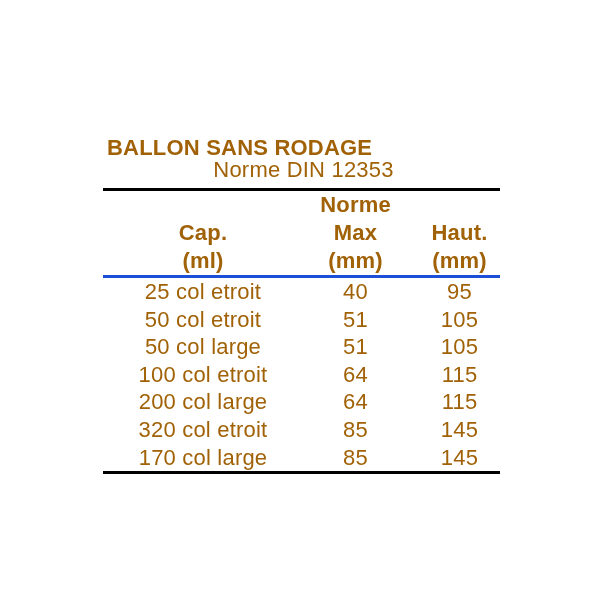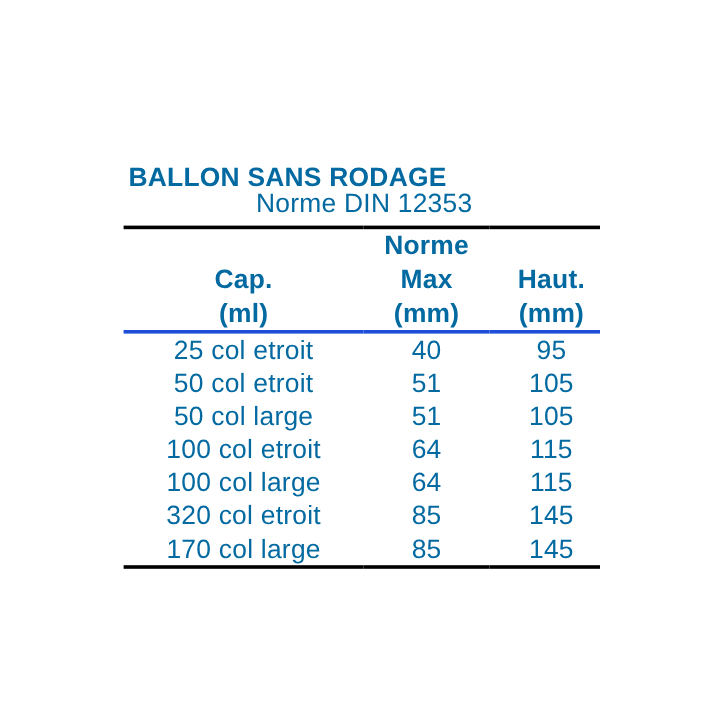--- a/index.html
+++ b/index.html
@@ -6,21 +6,21 @@
     margin: 0;
     padding: 0;
     background: #ffffff;
   }
   .page {
     position: relative;
     width: 568px;
     height: 600px;
     background: #ffffff;
     font-family: "Liberation Sans", sans-serif;
-    color: #0369a1;
+    color: #a16207;
     overflow: hidden;
   }
   .doc {
     position: absolute;
     left: 103px;
     top: 137px;
     width: 397px;
   }
   .doc-title {
     font-size: 22px;
@@ -120,21 +120,21 @@
           <td>50 col large</td>
           <td>51</td>
           <td class="col3">105</td>
         </tr>
         <tr>
           <td>100 col etroit</td>
           <td>64</td>
           <td class="col3">115</td>
         </tr>
         <tr>
-          <td>100 col large</td>
+          <td>200 col large</td>
           <td>64</td>
           <td class="col3">115</td>
         </tr>
         <tr>
           <td>320 col etroit</td>
           <td>85</td>
           <td class="col3">145</td>
         </tr>
         <tr>
           <td>170 col large</td>

